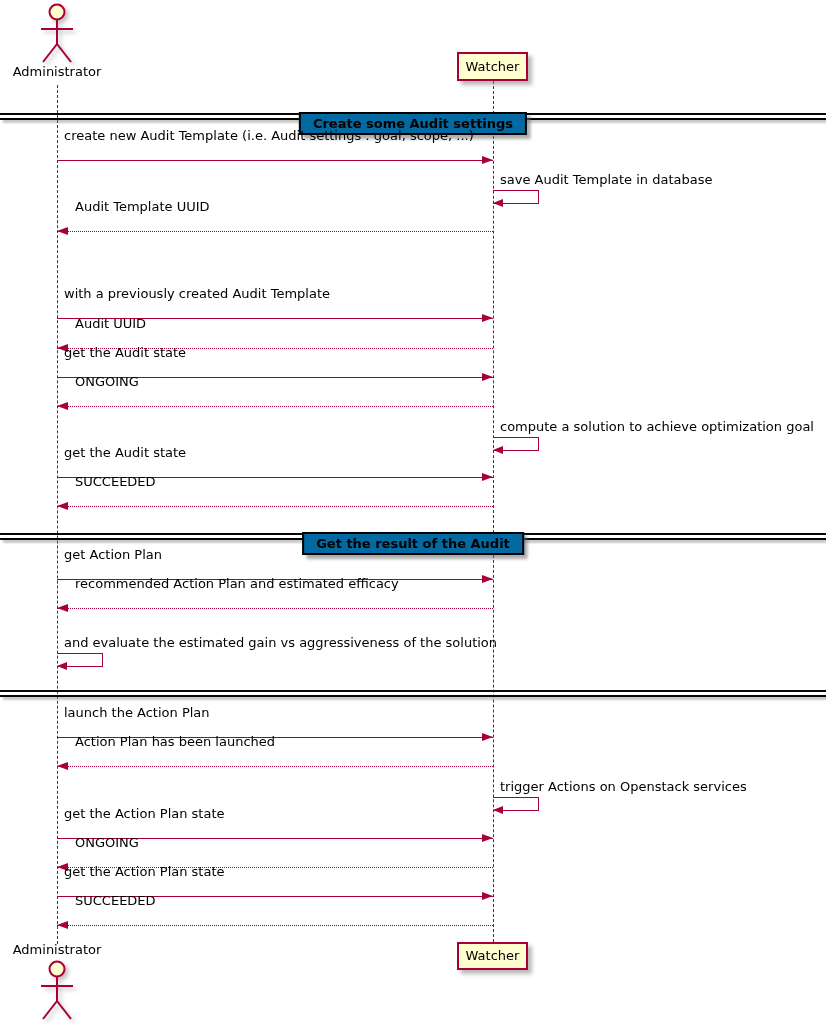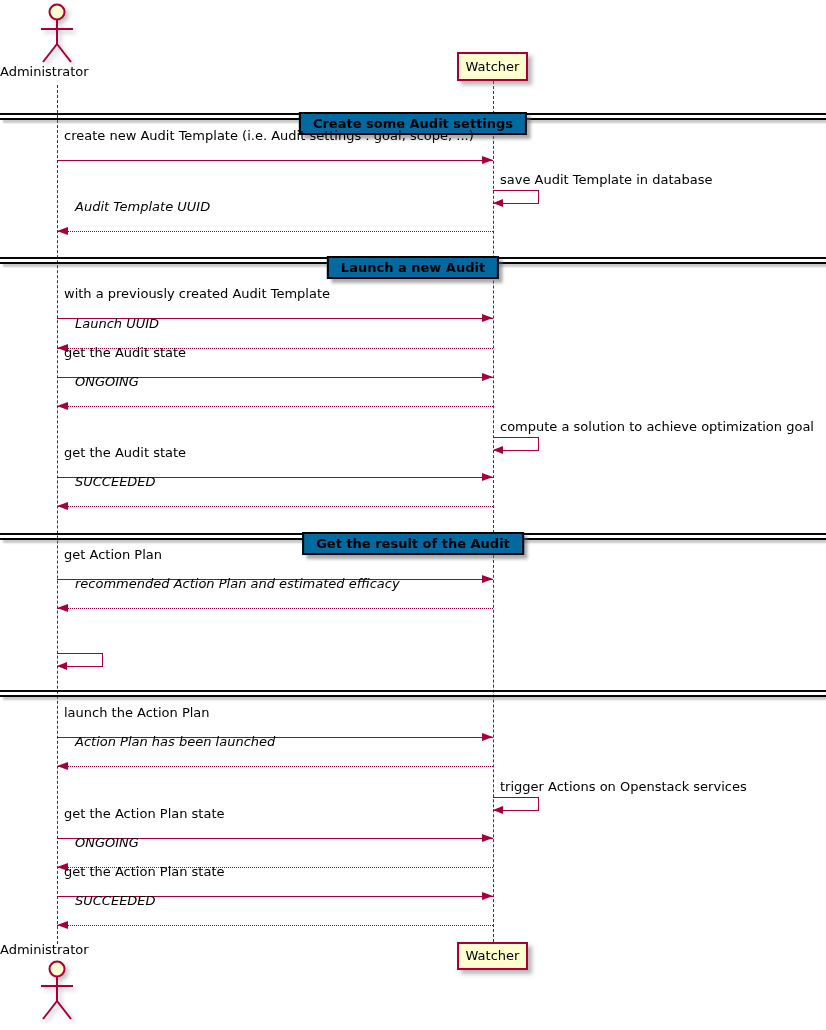--- a/index.html
+++ b/index.html
@@ -16,21 +16,21 @@
   .lifeline{
     position:absolute;width:0;
     border-left:1px dashed #a80036;
   }
   .ll-admin{left:57px;top:85px;height:859px;}
   .ll-watcher{left:493px;top:81px;height:861px;}
 
   
   .actor-wrap{
     position:absolute;left:0;width:114px;
-    text-align:left;line-height:15px;
+    text-align:center;line-height:15px;
   }
   .actor-wrap svg{display:block;margin:0 auto;filter:drop-shadow(3px 3px 2px rgba(120,120,120,0.45));}
   .actor-top{top:2px;}
   .actor-bottom{top:942px;}
   .actor-label{white-space:nowrap;}
 
   
   .participant{
     position:absolute;left:457px;width:71px;height:29px;
     box-sizing:border-box;
@@ -58,21 +58,21 @@
 
   
   .msg{position:absolute;left:57px;width:436px;height:0;}
   .msg .line{position:absolute;left:0;right:0;top:0;height:0;}
   .msg.solid .line{border-top:1px solid #a80036;}
   .msg.return .line{border-top:1px dotted #a80036;}
   .msg .txt{
     position:absolute;bottom:17px;left:7px;
     white-space:nowrap;line-height:15px;
   }
-  .msg.return .txt{left:18px;font-style:italic;}
+  .msg.return .txt{left:18px;}
   .head{position:absolute;width:0;height:0;}
   .msg.solid .head{
     right:0;top:-4px;
     border-left:11px solid #a80036;
     border-top:4px solid transparent;border-bottom:4px solid transparent;
   }
   .msg.return .head{
     left:0;top:-4px;
     border-right:11px solid #a80036;
     border-top:4px solid transparent;border-bottom:4px solid transparent;
@@ -133,37 +133,33 @@
     <div class="head"></div>
     <div class="txt">save Audit Template in database</div>
   </div>
 
   <div class="msg return" style="top:231px">
     <div class="line"></div>
     <div class="head"></div>
     <div class="txt">Audit Template UUID</div>
   </div>
 
-  <div class="divider" style="top:250px">
-    <div class="divider-line"></div>
-    <div class="divider-box">Launch a new Audit</div>
-  </div>
 
   <div class="msg solid" style="top:318px">
     <div class="line"></div>
     <div class="head"></div>
     <div class="txt">
       <div>with a previously created Audit Template</div>
     </div>
   </div>
 
   <div class="msg return" style="top:348px">
     <div class="line"></div>
     <div class="head"></div>
-    <div class="txt">Launch UUID</div>
+    <div class="txt">Audit UUID</div>
   </div>
 
   <div class="msg solid" style="top:377px">
     <div class="line"></div>
     <div class="head"></div>
     <div class="txt">get the Audit state</div>
   </div>
 
   <div class="msg return" style="top:406px">
     <div class="line"></div>
@@ -201,20 +197,21 @@
 
   <div class="msg return" style="top:608px">
     <div class="line"></div>
     <div class="head"></div>
     <div class="txt">recommended Action Plan and estimated efficacy</div>
   </div>
 
   <div class="self on-admin" style="top:653px">
     <div class="head"></div>
     <div class="txt">
+      <div>and evaluate the estimated gain vs aggressiveness of the solution</div>
     </div>
   </div>
 
   <div class="divider" style="top:683px">
     <div class="divider-line"></div>
   </div>
 
   <div class="msg solid" style="top:737px">
     <div class="line"></div>
     <div class="head"></div>

